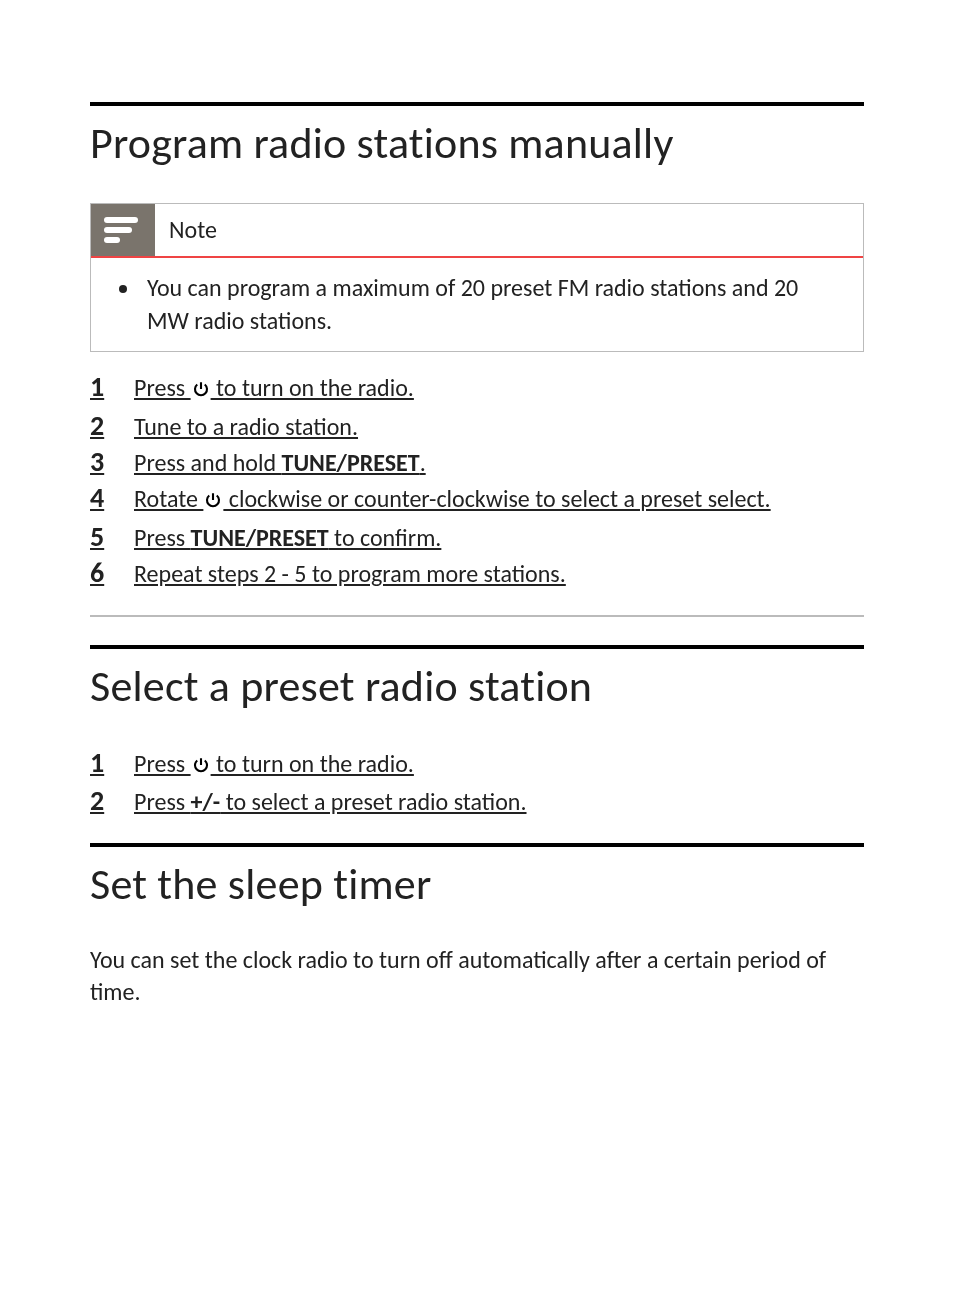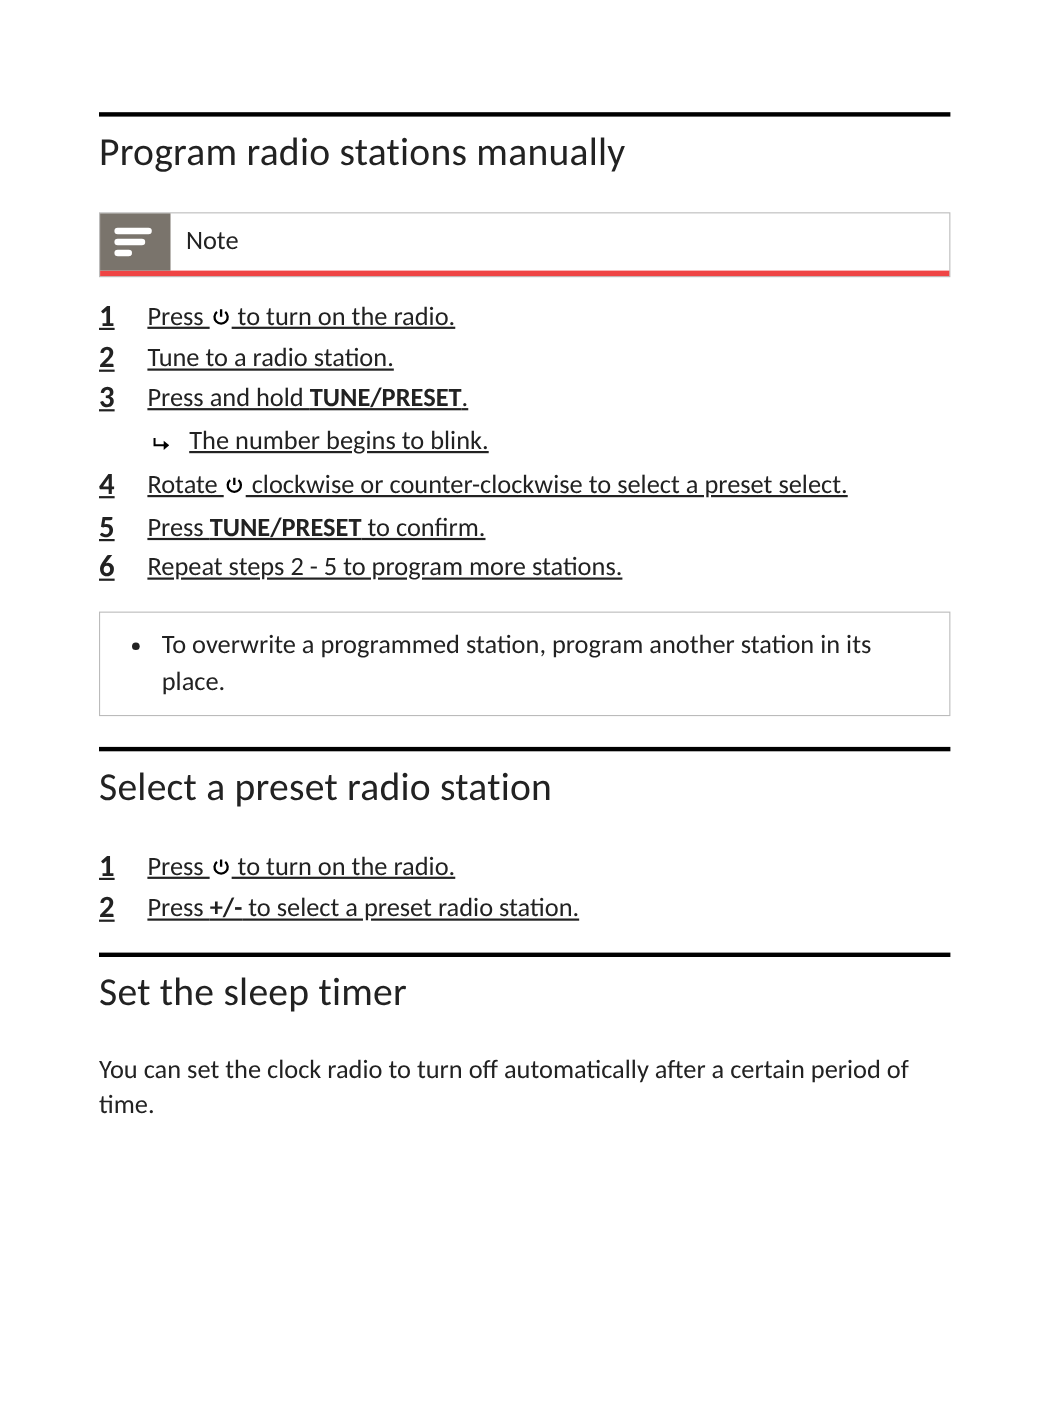--- a/index.html
+++ b/index.html
@@ -11,34 +11,34 @@
     width: 954px;
     box-sizing: border-box;
     font-size: 24px;
     line-height: 1.35;
   }
   .rule {
     border-top: 4px solid #000;
     margin: 12px 0 6px 0;
   }
   h2 {
-    font-size: 36px;
+    font-size: 44px;
     font-weight: 400;
     margin: 8px 0 30px 0;
     letter-spacing: 0.2px;
   }
   .callout {
     border: 1px solid #bbb;
     margin: 0 0 18px 0;
   }
   .callout-header {
     display: flex;
     align-items: center;
     gap: 14px;
-    border-bottom: 5px solid #ef4444;
+    border-bottom: 2px solid #ef4444;
     padding: 0;
   }
   .callout-icon {
     width: 64px;
     height: 52px;
     background: #7a746c;
     display: flex;
     align-items: center;
     justify-content: center;
     flex-shrink: 0;
@@ -133,46 +133,42 @@
   <div class="callout-header">
     <div class="callout-icon">
       <div class="note-bars">
         <div class="bar b1"></div>
         <div class="bar b2"></div>
         <div class="bar b3"></div>
       </div>
     </div>
     <span class="callout-title">Note</span>
   </div>
+  <div class="callout-body">
+    <ul class="bullets">
+      <li>You can program a maximum of 20 preset FM radio stations and 20 MW radio stations.</li>
+    </ul>
+  </div>
 </div>
 
 <ol class="steps">
   <li>
     <div class="step-body">
       <span>Press </span><span class="power-icon"><svg width="18" height="18" viewBox="0 0 24 24" fill="none" stroke="#000" stroke-width="2.8">
             <path d="M12 3v9"></path>
             <path d="M7 6a8 8 0 1 0 10 0"></path>
           </svg></span><span> to turn on the radio.</span>
     </div>
   </li>
   <li>
     <div class="step-body">Tune to a radio station.</div>
   </li>
   <li>
     <div class="step-body">
       <span>Press and hold </span><b>TUNE/PRESET</b><span>.</span>
-      <div class="sub">
-        <span class="sub-arrow">
-          <svg width="20" height="16" viewBox="0 0 24 18" fill="none" stroke="#000" stroke-width="2.2">
-            <path d="M3 2v8h14"></path>
-              <path d="M13 5l6 5-6 5" fill="#000" stroke="none"></path>
-          </svg>
-        </span>
-        <span>The number begins to blink.</span>
-      </div>
     </div>
   </li>
   <li>
     <div class="step-body">
       <span>Rotate </span><span class="power-icon"><svg width="18" height="18" viewBox="0 0 24 24" fill="none" stroke="#000" stroke-width="2.8">
             <path d="M12 3v9"></path>
             <path d="M7 6a8 8 0 1 0 10 0"></path>
           </svg></span><span> clockwise or counter-clockwise to select a preset select.</span>
     </div>
   </li>
@@ -180,25 +176,20 @@
     <div class="step-body">
       <span>Press </span><b>TUNE/PRESET</b><span> to confirm.</span>
     </div>
   </li>
   <li>
     <div class="step-body">Repeat steps 2 - 5 to program more stations.</div>
   </li>
 </ol>
 
 <div class="callout">
-  <div class="callout-body">
-    <ul class="bullets">
-      <li>To overwrite a programmed station, program another station in its place.</li>
-    </ul>
-  </div>
 </div>
 
 <div class="rule" style="margin-top:28px;"></div>
 <h2>Select a preset radio station</h2>
 
 <ol class="steps">
   <li>
     <div class="step-body">
       <span>Press </span><span class="power-icon"><svg width="18" height="18" viewBox="0 0 24 24" fill="none" stroke="#000" stroke-width="2.8">
             <path d="M12 3v9"></path>

